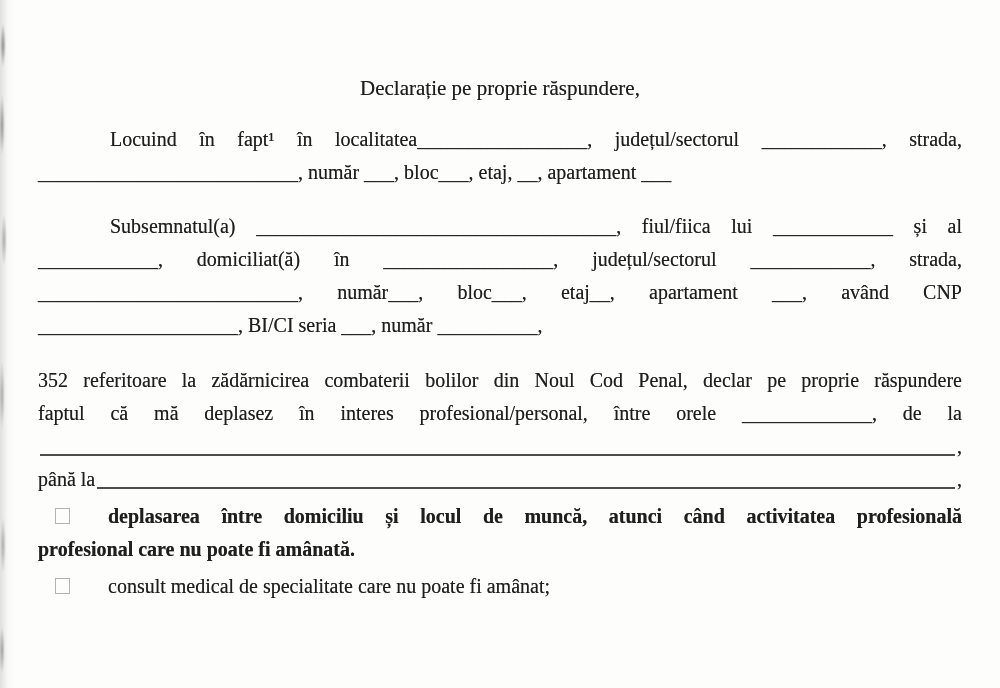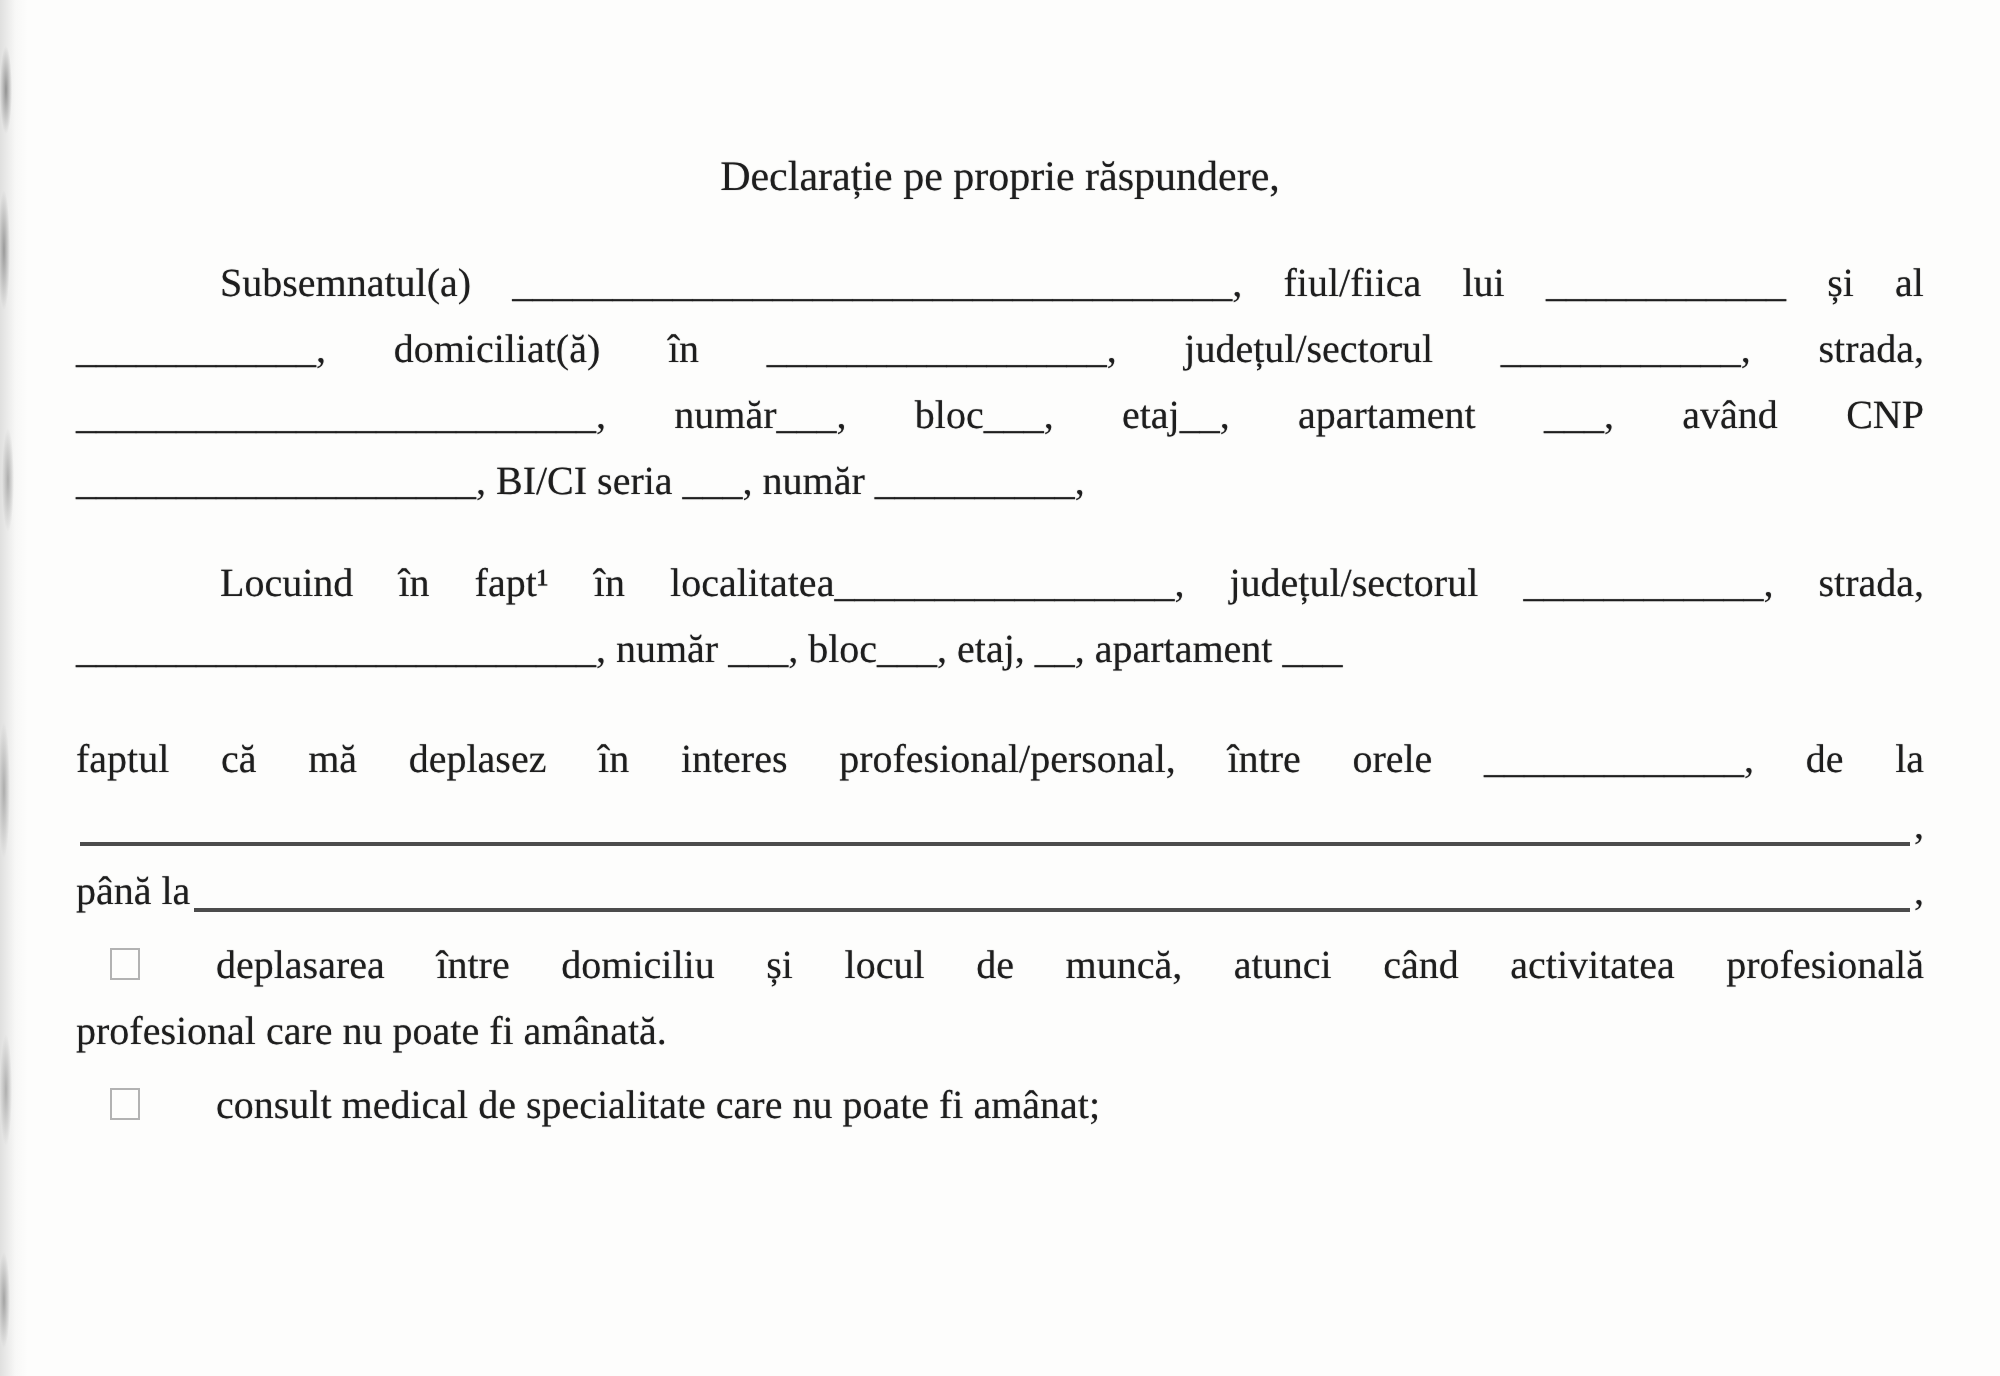--- a/index.html
+++ b/index.html
@@ -45,21 +45,21 @@
     padding-top: 72px;
     text-align: center;
     font-size: 21px;
     font-weight: normal;
     line-height: 33px;
   }
   .para { margin: 0; }
   .para-identity    { margin-top: 21px; }
   .para-residence   { margin-top: 18px; }
   .para-declaration { margin-top: 22px; }
-  .para-work        { margin-top: 4px; }
+  .para-work        { margin-top: 4px; font-weight: bold; }
   .para-medical     { margin-top: 4px; }
 
   .line { text-align: justify; }
   .just { text-align-last: justify; }
   .indent { text-indent: 72px; }
 
   .checkbox {
     display: inline-block;
     width: 13px;
     height: 14px;
@@ -82,33 +82,34 @@
 </style>
 </head>
 <body>
 
 <div class="page">
   <div class="edge-artifact"></div>
   <div class="content">
 
     <h1 class="title">Declarație pe proprie răspundere,</h1>
 
+    <div class="para para-residence">
+      <div class="line just indent">Locuind în fapt¹ în localitatea_________________, județul/sectorul ____________, strada,</div>
+      <div class="line">__________________________, număr ___, bloc___, etaj, __, apartament ___</div>
+    </div>
+
     <div class="para para-identity">
       <div class="line just indent">Subsemnatul(a) ____________________________________, fiul/fiica lui ____________ și al</div>
       <div class="line just">____________, domiciliat(ă) în _________________, județul/sectorul ____________, strada,</div>
       <div class="line just">__________________________, număr___, bloc___, etaj__, apartament ___, având CNP</div>
       <div class="line">____________________, BI/CI seria ___, număr __________,</div>
     </div>
 
-    <div class="para para-residence">
-      <div class="line just indent">Locuind în fapt¹ în localitatea_________________, județul/sectorul ____________, strada,</div>
-      <div class="line">__________________________, număr ___, bloc___, etaj, __, apartament ___</div>
-    </div>
-
     <div class="para para-declaration">
+      <div class="line just">352 referitoare la zădărnicirea combaterii bolilor din Noul Cod Penal, declar pe proprie răspundere</div>
       <div class="line just">faptul că mă deplasez în interes profesional/personal, între orele _____________, de la</div>
       <div class="line ruleline">
         <span class="rule"></span>
           <span>,</span>
       </div>
       <div class="line ruleline">
         <span class="rule-prefix">până la</span>
           <span class="rule"></span>
           <span>,</span>
       </div>

